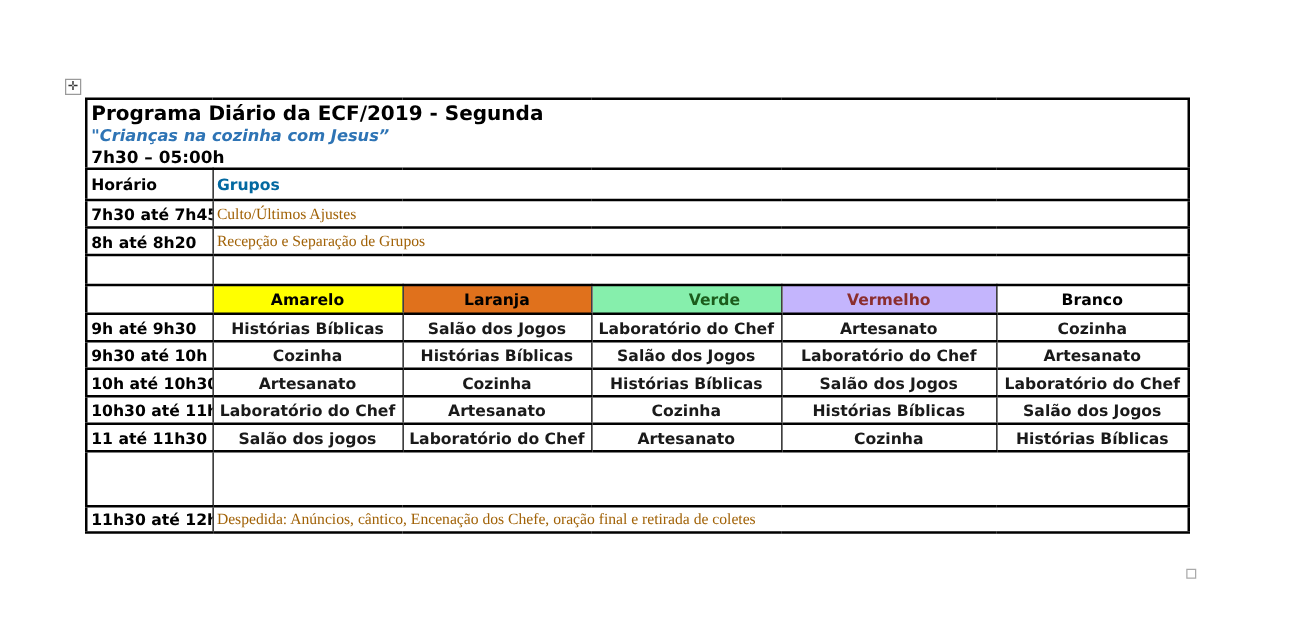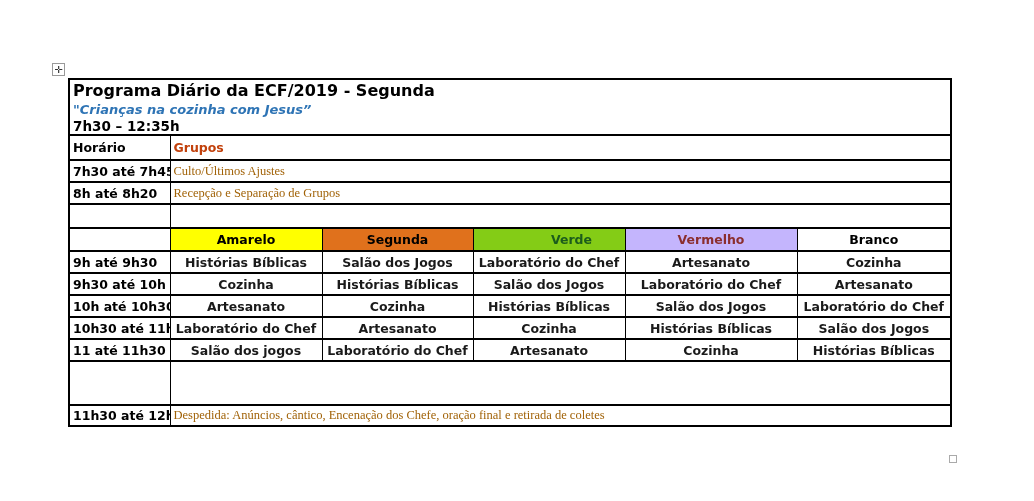--- a/index.html
+++ b/index.html
@@ -40,21 +40,21 @@
   .r-colors td{height:21px;}
   .r-rot td{height:20px;}
   .r-tall td{height:42px;}
   .r-close td{height:19px;}
 
   .doc-title{font-size:16px;font-weight:bold;color:#000;line-height:22px;}
   .doc-subtitle{font-size:13px;font-weight:bold;font-style:italic;line-height:16px;}
   .doc-timerange{font-size:13.5px;font-weight:bold;color:#000;line-height:16px;}
 
   td.time-cell{font-size:11px;font-weight:bold;color:#000;padding-left:3px;vertical-align:top;padding-top:2px;}
-  td.groups-cell{font-size:13px;font-weight:bold;color:#c2410c;padding-left:8px;}
+  td.groups-cell{font-size:13px;font-weight:bold;color:#0369a1;padding-left:8px;}
   td.activity-cell{font-size:12.5px;padding-left:8px;color:#a16207;font-family:Liberation Serif, serif;}
   td.group-head{font-size:13px;font-weight:bold;text-align:center;}
   td.rot-cell{text-align:center;color:#1a1a1a;font-weight:bold;}
 </style>
 </head>
 <body>
 
 <div class="move-handle">
   <span>✛</span>
 </div>
@@ -67,21 +67,21 @@
     <col style="width:152px">
       <col style="width:172px">
       <col style="width:154px">
   </colgroup>
 
   <tbody>
       <tr class="r-title">
     <td colspan="6" style="white-space:normal;">
       <div class="doc-title">Programa Diário da ECF/2019 - Segunda</div>
       <div class="doc-subtitle" style="color: rgb(46, 116, 181);">"Crianças na cozinha com Jesus”</div>
-      <div class="doc-timerange">7h30 – 12:35h</div>
+      <div class="doc-timerange">7h30 – 05:00h</div>
     </td>
   </tr>
 
   <tr class="r-head">
     <td class="time-cell">Horário</td>
     <td class="groups-cell" colspan="5">Grupos</td>
   </tr>
 
   <tr class="r-std">
     <td class="time-cell">7h30 até 7h45</td>
@@ -93,22 +93,22 @@
   </tr>
 
   <tr class="r-empty">
     <td>&nbsp;</td>
     <td colspan="5">&nbsp;</td>
   </tr>
 
   <tr class="r-colors">
     <td>&nbsp;</td>
     <td class="group-head" style="background-color: rgb(255, 255, 0); color: rgb(0, 0, 0);">Amarelo</td>
-    <td class="group-head" style="background-color: rgb(224, 113, 28); color: rgb(0, 0, 0);">Segunda</td>
-    <td class="group-head" style="background-color: #84cc16; color: rgb(28, 92, 28); padding-left: 48px;">Verde</td>
+    <td class="group-head" style="background-color: rgb(224, 113, 28); color: rgb(0, 0, 0);">Laranja</td>
+    <td class="group-head" style="background-color: #86efac; color: rgb(28, 92, 28); padding-left: 48px;">Verde</td>
     <td class="group-head" style="background-color: #c4b5fd; color: rgb(139, 46, 46);">Vermelho</td>
     <td class="group-head" style="background-color: rgb(255, 255, 255); color: rgb(0, 0, 0);">Branco</td>
   </tr>
 
   <tr class="r-rot">
     <td class="time-cell">9h até 9h30</td>
     <td class="rot-cell">Histórias Bíblicas</td>
     <td class="rot-cell">Salão dos Jogos</td>
     <td class="rot-cell">Laboratório do Chef</td>
     <td class="rot-cell">Artesanato</td>

